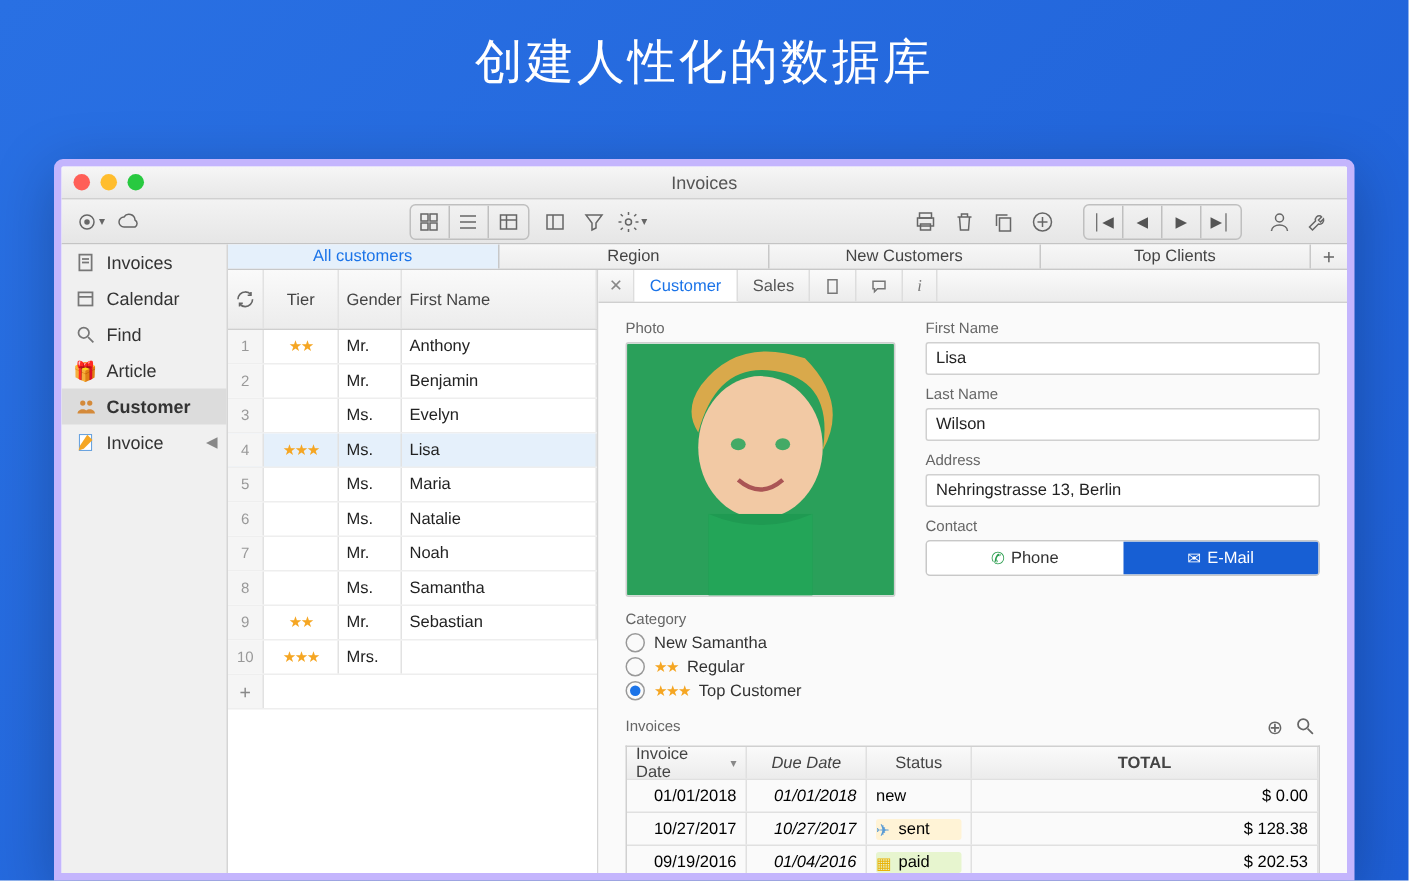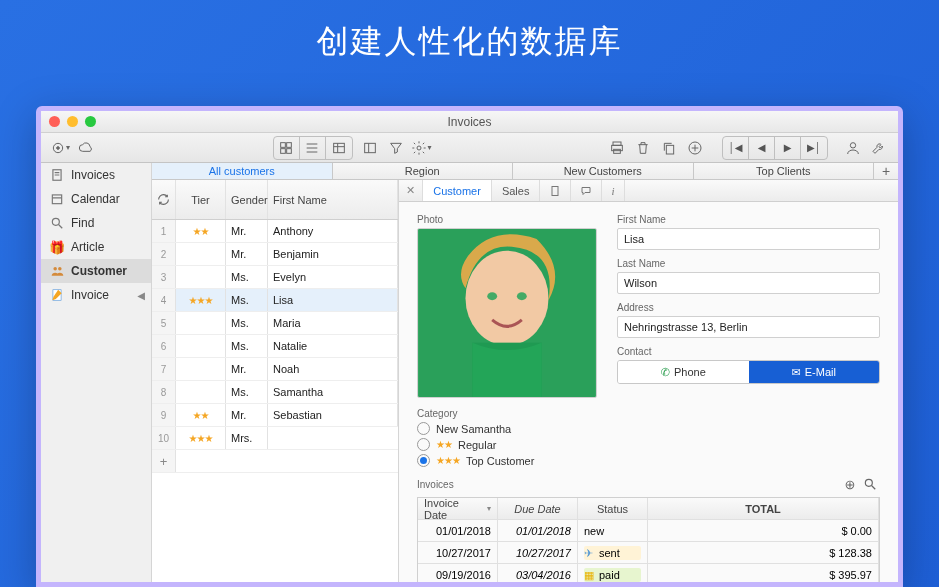--- a/index.html
+++ b/index.html
@@ -469,25 +469,25 @@
                   <div class="irow">
                     <div class="ic-date">10/27/2017</div>
                     <div class="ic-due">10/27/2017</div>
                     <div class="ic-status">
                       <span class="statbadge st-sent"><span class="sticon" style="color:#5a9bd5;">✈</span> sent</span>
                     </div>
                     <div class="ic-total">$ 128.38</div>
                   </div>
                   <div class="irow">
                     <div class="ic-date">09/19/2016</div>
-                    <div class="ic-due">03/04/2016</div>
+                    <div class="ic-due">01/04/2016</div>
                     <div class="ic-status">
                       <span class="statbadge st-paid"><span class="sticon" style="color:#eab308;">▦</span> paid</span>
                     </div>
-                    <div class="ic-total">$ 395.97</div>
+                    <div class="ic-total">$ 202.53</div>
                   </div>
                 </div>
             </div>
           </div>
         </div>
       </div>
     </div>
   </div>
 </div>
 

